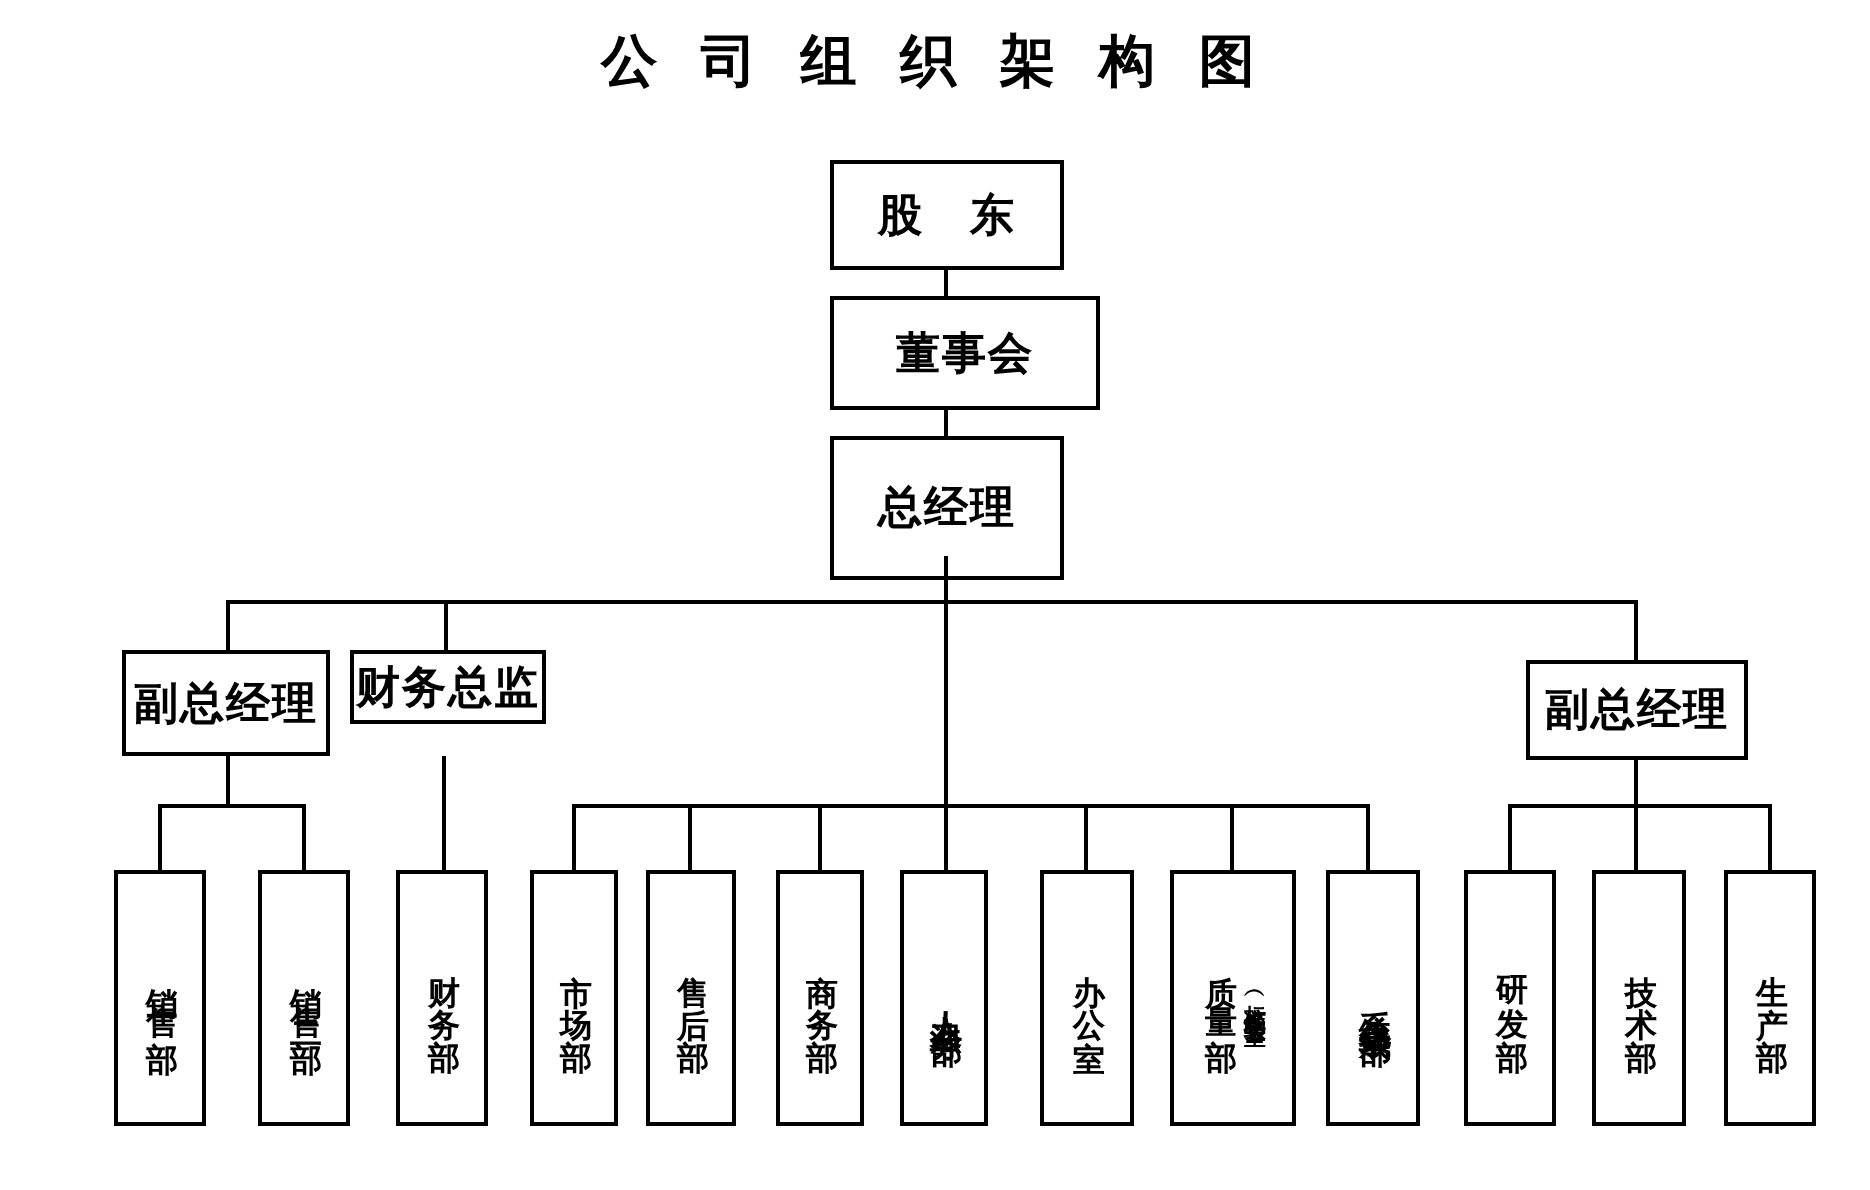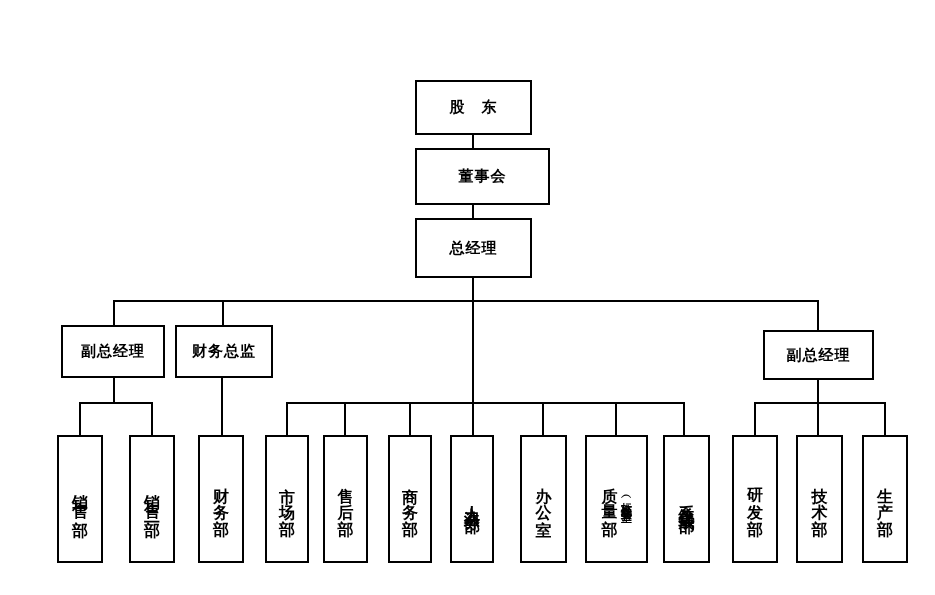--- a/index.html
+++ b/index.html
@@ -30,21 +30,21 @@
   .box {
     position: absolute;
     box-sizing: border-box;
     border: 2px solid #000000;
     background: #ffffff;
     display: flex;
     align-items: center;
     justify-content: center;
   }
   .hlabel {
-    font-size: 15px;
+    font-size: 22px;
     font-weight: 600;
     white-space: pre;
     letter-spacing: 1px;
   }
   .vlabel {
     writing-mode: vertical-rl;
     text-orientation: upright;
     font-size: 16px;
     font-weight: 600;
     line-height: 1;
@@ -70,35 +70,36 @@
   .line {
     position: absolute;
     background: #000000;
   }
 </style>
 </head>
 <body>
 
 <div class="canvas">
 
+  <div class="chart-title">公 司 组 织 架 构 图</div>
 
   <div class="box" style="left:415px; top:80px; width:117px; height:55px;">
     <span class="hlabel">股　东</span>
   </div>
   <div class="box" style="left:415px; top:148px; width:135px; height:57px;">
     <span class="hlabel">董事会</span>
   </div>
-  <div class="box" style="left:415px; top:218px; width:117px; height:60px;">
+  <div class="box" style="left:415px; top:218px; width:117px; height:72px;">
     <span class="hlabel">总经理</span>
   </div>
 
   <div class="box" style="left:61px; top:325px; width:104px; height:53px;">
     <span class="hlabel">副总经理</span>
   </div>
-  <div class="box" style="left:175px; top:325px; width:98px; height:53px;">
+  <div class="box" style="left:175px; top:325px; width:98px; height:37px;">
     <span class="hlabel">财务总监</span>
   </div>
   <div class="box" style="left:763px; top:330px; width:111px; height:50px;">
     <span class="hlabel">副总经理</span>
   </div>
 
   <div class="box" style="left:57px; top:435px; width:46px; height:128px;">
     <span class="vlabel ls4">销售一部</span>
   </div>
   <div class="box" style="left:129px; top:435px; width:46px; height:128px;">

